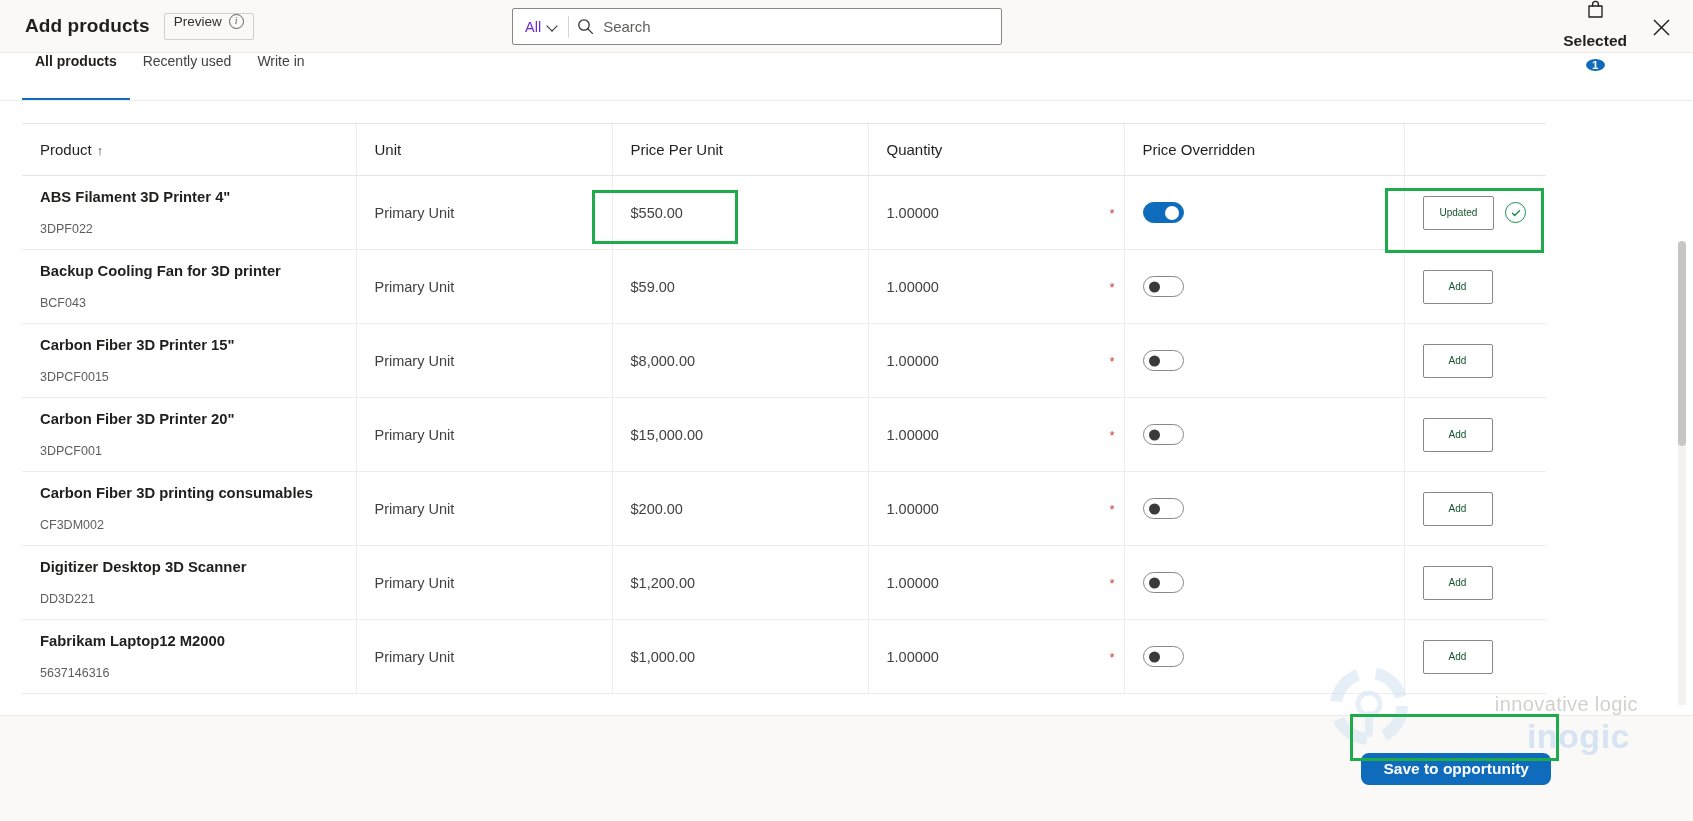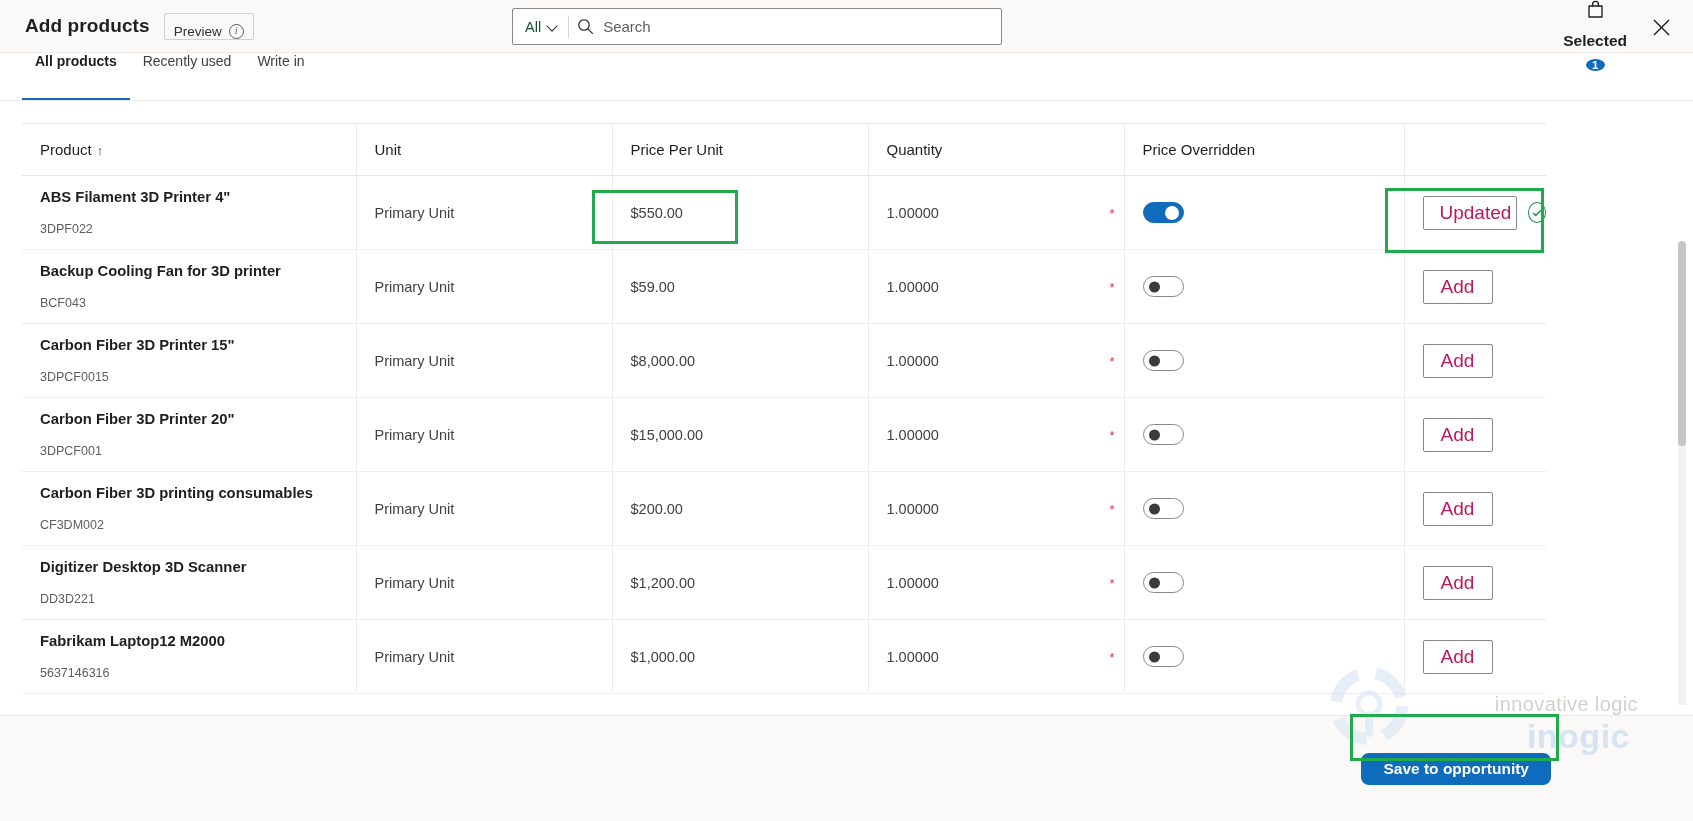--- a/index.html
+++ b/index.html
@@ -30,21 +30,21 @@
     letter-spacing: .1px;
   }
   .preview-chip {
     margin-left: 14px;
     border: 1px solid #d2d0ce;
     background: #faf9f8;
     border-radius: 2px;
     height: 27px;
     padding: 0 9px;
     display: inline-flex;
-    align-items: flex-end;
+    align-items: flex-start;
     gap: 7px;
     font-size: 13.5px;
     color: #323130;
   }
   .info-circle {
     width: 15px; height: 15px;
     border: 1px solid #605e5c;
     border-radius: 50%;
     display: inline-flex; align-items: center; justify-content: center;
     font-size: 10px; font-style: italic; color: #605e5c;
@@ -60,21 +60,21 @@
     height: 37px;
     border: 1px solid #8a8886;
     border-radius: 2px;
     background: #ffffff;
     display: flex;
     align-items: center;
     padding-left: 12px;
   }
   .scope {
     display: flex; align-items: center; gap: 7px;
-    font-size: 14.5px; color: #14532d;
+    font-size: 14.5px; color: #6d28d9;
     padding-right: 11px;
     cursor: pointer;
   }
   .chev { width: 9px; height: 9px; position: relative; }
   .chev::after {
     content: ""; position: absolute; left: 0; top: 0;
     width: 7px; height: 7px;
     border-right: 1.4px solid #323130;
     border-bottom: 1.4px solid #323130;
     transform: rotate(45deg);
@@ -203,23 +203,23 @@
   .toggle.on { background: #0f6cbd; border-color: #0f6cbd; }
   .toggle.on .knob { left: auto; right: 4px; width: 14px; height: 14px; background: #ffffff; }
 
   .addbtn {
     border: 1px solid #8a8886;
     background: #fff;
     border-radius: 2px;
     height: 34px;
     min-width: 70px;
     padding: 0 16px;
-    font-size: 19px;
+    font-size: 10px;
     font-family: "Liberation Sans", sans-serif;
-    color: #be185d;
+    color: #14532d;
     cursor: pointer;
   }
   .actioncell { display: flex; align-items: center; gap: 11px; }
   .check-circle {
     width: 21px; height: 21px; border-radius: 50%;
     border: 1.4px solid #16914a;
     display: inline-flex; align-items: center; justify-content: center;
   }
 
   

